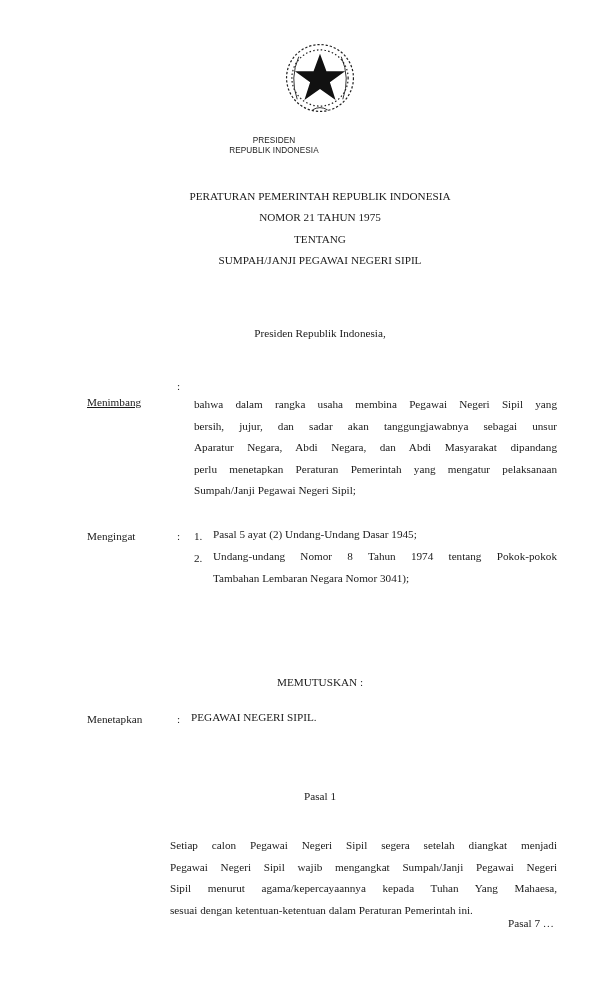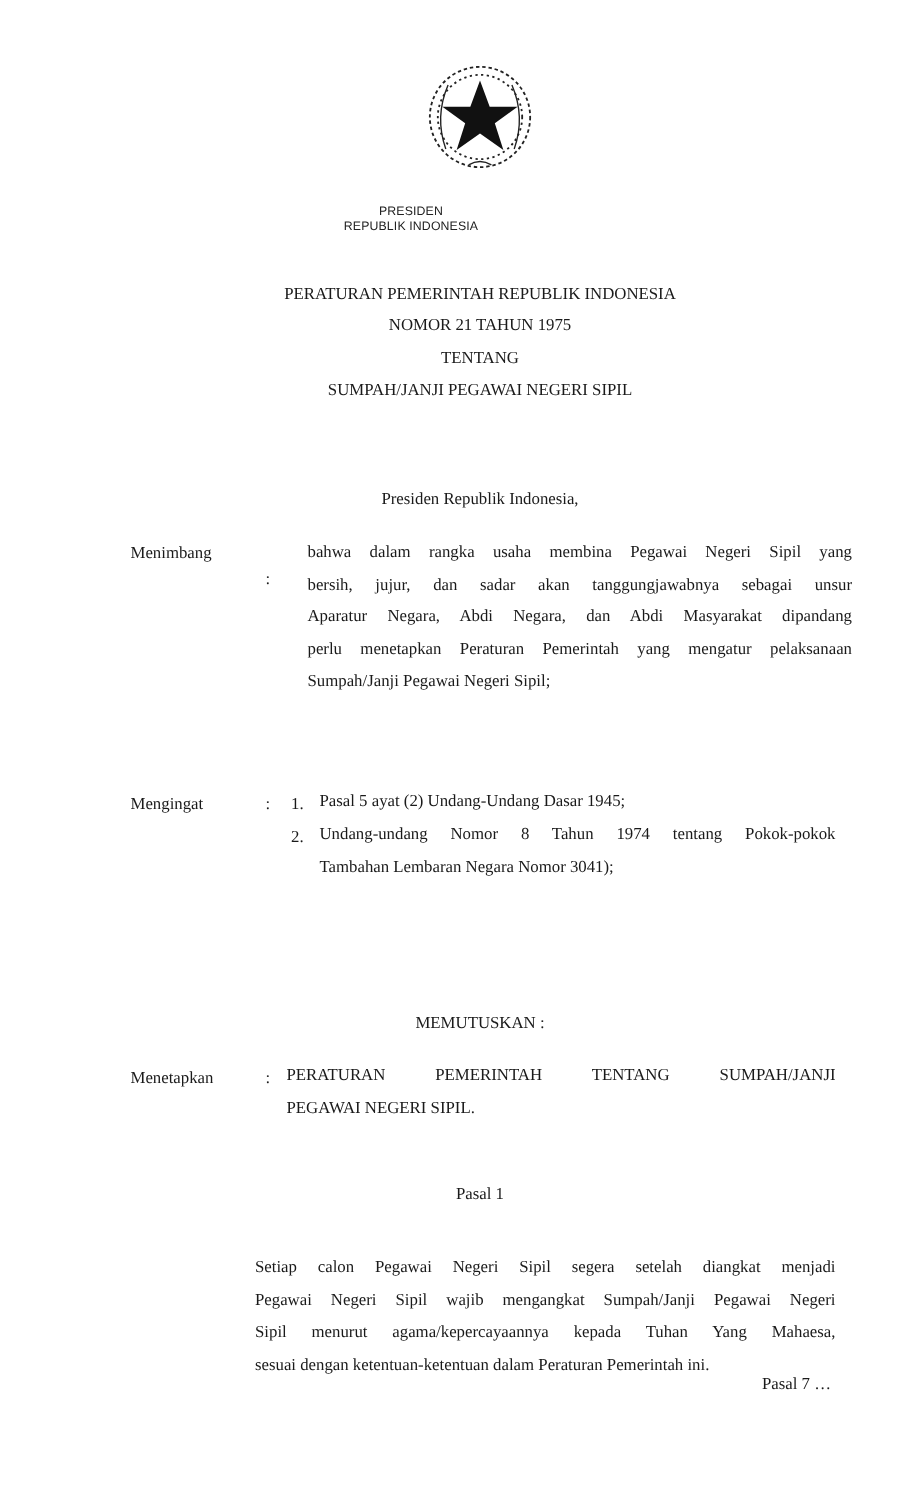--- a/index.html
+++ b/index.html
@@ -52,23 +52,23 @@
 <div class="abs presiden-label" style="top:136px;">PRESIDEN</div>
 <div class="abs presiden-label" style="top:146px;">REPUBLIK INDONESIA</div>
 
 <div class="abs center" style="top:190px;">PERATURAN PEMERINTAH REPUBLIK INDONESIA</div>
 <div class="abs center" style="top:211px;">NOMOR  21 TAHUN 1975</div>
 <div class="abs center" style="top:233px;">TENTANG</div>
 <div class="abs center" style="top:254px;">SUMPAH/JANJI PEGAWAI NEGERI SIPIL</div>
 
 <div class="abs center" style="top:327px;">Presiden Republik Indonesia,</div>
 
-<div class="abs label" style="top:363px;">Menimbang</div>
+<div class="abs label" style="top:396px;text-decoration:underline;">Menimbang</div>
 <div class="abs colon" style="top:380px;">:</div>
-<div class="abs para" style="top:358px;margin-left:11px;">
+<div class="abs para" style="top:394px;">
   <span class="jl">bahwa dalam rangka usaha membina Pegawai Negeri Sipil yang</span>
   <span class="jl">bersih, jujur, dan sadar akan tanggungjawabnya sebagai unsur</span>
   <span class="jl">Aparatur Negara, Abdi Negara, dan Abdi Masyarakat dipandang</span>
   <span class="jl">perlu menetapkan Peraturan Pemerintah yang mengatur pelaksanaan</span>
   <span class="line">Sumpah/Janji Pegawai Negeri Sipil;</span>
 </div>
 
 <div class="abs label" style="top:530px;">Mengingat</div>
 <div class="abs colon" style="top:530px;">:</div>
 <div class="abs num" style="top:530px;">1.</div>
@@ -79,21 +79,20 @@
 <div class="abs item" style="top:546px;">
   <span class="jl">Undang-undang  Nomor 8 Tahun 1974 tentang Pokok-pokok</span>
   <span class="line">Tambahan Lembaran Negara Nomor 3041);</span>
 </div>
 
 <div class="abs center" style="top:676px;">MEMUTUSKAN :</div>
 
 <div class="abs label" style="top:713px;">Menetapkan</div>
 <div class="abs colon" style="top:713px;">:</div>
 <div class="abs para" style="left:191px; width:366px; top:707px;">
-  <span class="jl">PERATURAN PEMERINTAH TENTANG SUMPAH/JANJI</span>
   <span class="line">PEGAWAI NEGERI SIPIL.</span>
 </div>
 
 <div class="abs center" style="top:790px;">Pasal 1</div>
 <div class="abs pasal-body" style="top:814px;margin-top:21px;">
   <span class="jl">Setiap calon Pegawai Negeri Sipil segera setelah diangkat menjadi</span>
   <span class="jl">Pegawai Negeri Sipil wajib mengangkat Sumpah/Janji Pegawai Negeri</span>
   <span class="jl">Sipil menurut agama/kepercayaannya kepada Tuhan Yang Mahaesa,</span>
   <span class="line">sesuai dengan ketentuan-ketentuan dalam Peraturan Pemerintah ini.</span>
 </div>

